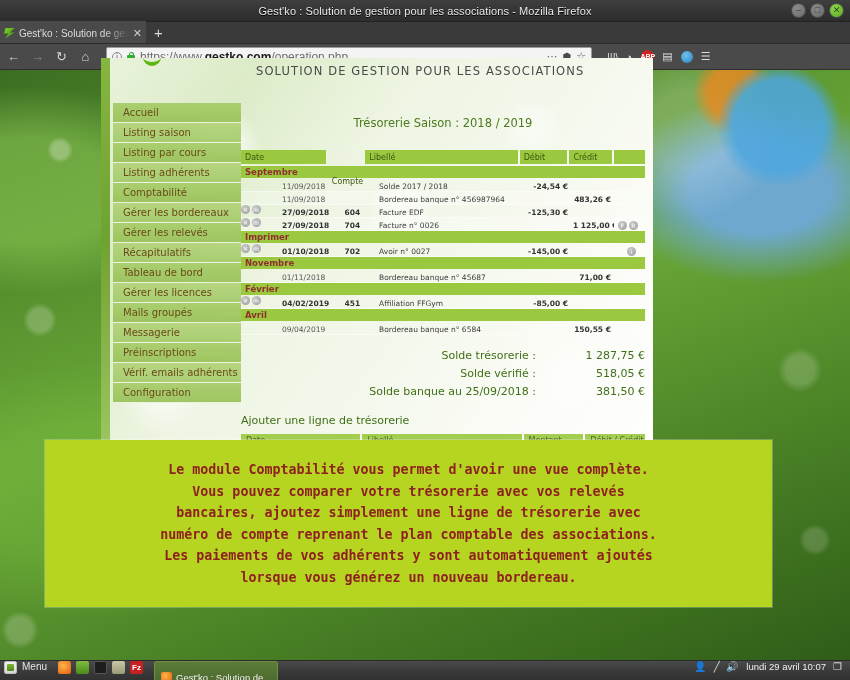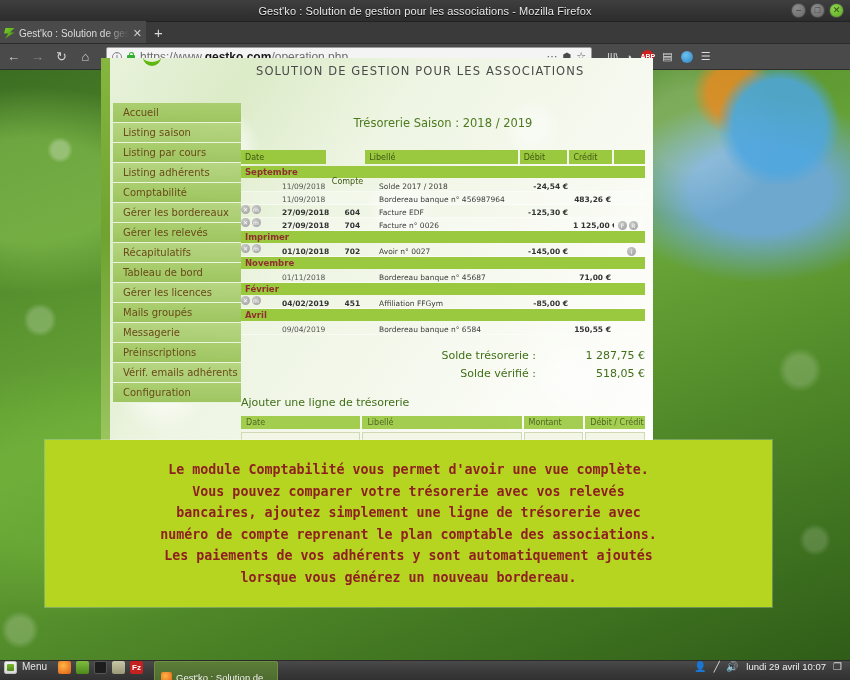--- a/index.html
+++ b/index.html
@@ -521,20 +521,24 @@
 
     <div class="totals">
       <div class="totrow">
         <span class="totlabel">Solde trésorerie :</span>
         <span class="totval">1 287,75 €</span>
       </div>
       <div class="totrow">
         <span class="totlabel">Solde vérifié :</span>
         <span class="totval">518,05 €</span>
       </div>
+      <div class="totrow">
+        <span class="totlabel">Solde banque au 25/09/2018 :</span>
+        <span class="totval">381,50 €</span>
+      </div>
     </div>
 
     <div class="addline">Ajouter une ligne de trésorerie</div>
     <div class="formhead">
       <div class="fh" style="width:120px">Date</div>
       <div class="fh" style="width:160px">Libellé</div>
       <div class="fh" style="width:60px">Montant</div>
       <div class="fh" style="width:60px">Débit / Crédit</div>
     </div>
     <div class="formfields">

